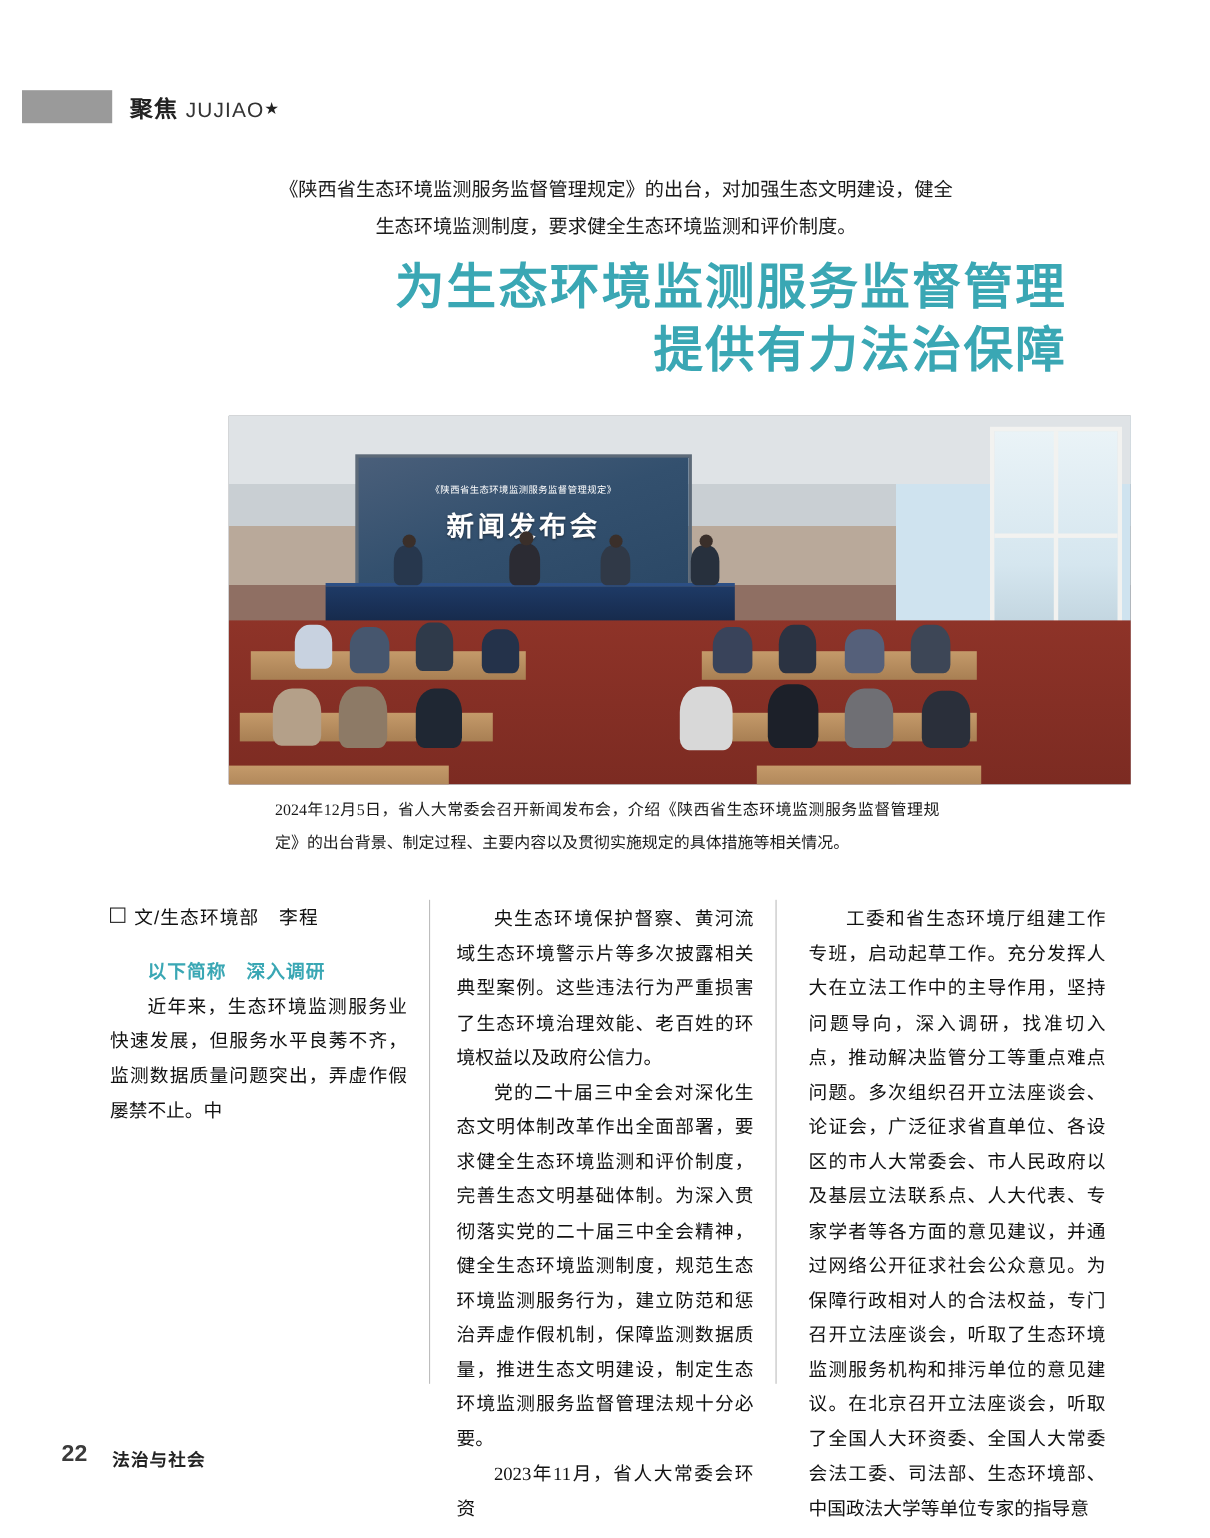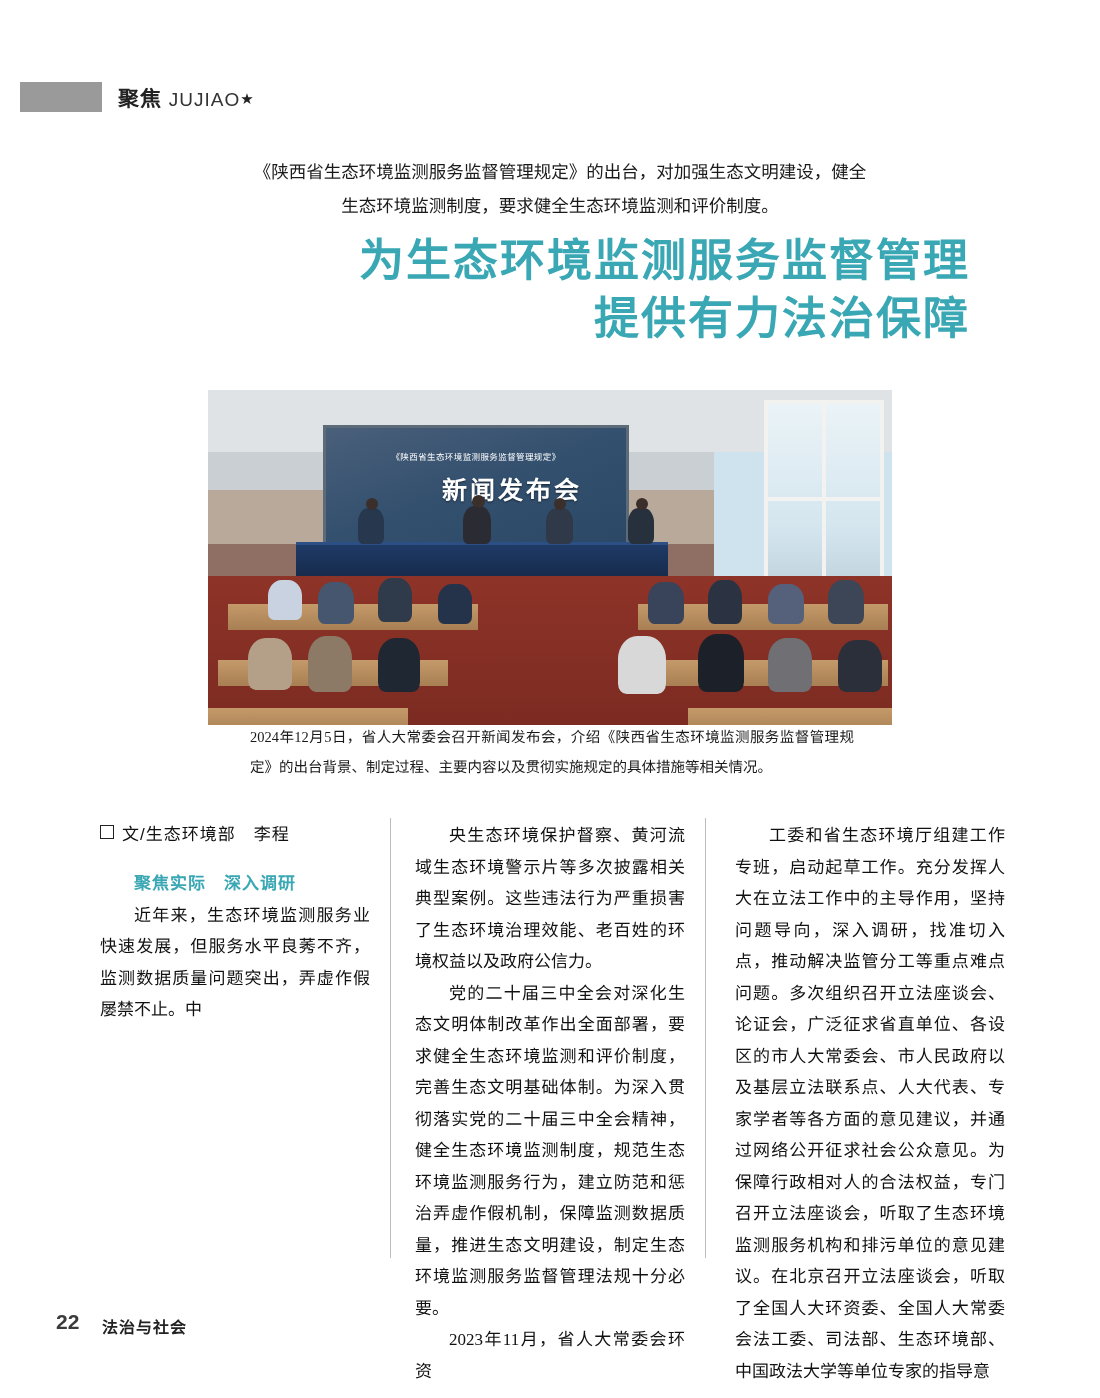--- a/index.html
+++ b/index.html
@@ -80,25 +80,24 @@
     font-size: 45px;
     line-height: 58px;
     letter-spacing: 2px;
   }
 
   
   .photo-wrap {
     position: absolute;
     top: 378px;
     left: 208px;
-    width: 684px;
+    width: 820px;
     height: 335px;
     overflow: hidden;
     background: #2b2f3a;
-    margin-top: 12px;
   }
   .photo {
     position: absolute;
     inset: 0;
     background:
       
       linear-gradient(to bottom, #dfe3e6 0 62px, rgba(0,0,0,0) 62px),
       
       linear-gradient(to right, rgba(0,0,0,0) 0 74%, #cfe3ef 74% 100%),
       
@@ -126,21 +125,20 @@
   .screen .s-line2 {
     position: absolute;
     top: 42px; left: 0; width: 100%;
     text-align: center;
     color: #fff;
     font-size: 25px;
     font-weight: bold;
     font-family: "Liberation Serif", "DejaVu Serif", serif;
     letter-spacing: 3px;
     text-shadow: 0 1px 2px rgba(0,0,0,.5);
-    padding-left: 36px;
   }
   
   .window {
     position: absolute;
     top: 10px;
     right: 8px;
     width: 120px;
     height: 210px;
     background:
       linear-gradient(to bottom, #eaf3f7, #d5e6ef 60%, #b9cdd8);
@@ -363,21 +361,21 @@
 <div class="caption">2024年12月5日，省人大常委会召开新闻发布会，介绍《陕西省生态环境监测服务监督管理规定》的出台背景、制定过程、主要内容以及贯彻实施规定的具体措施等相关情况。</div>
 
 <div class="byline">
   <span class="box"></span><span>文/生态环境部　李程</span>
 </div>
 
 <div class="vrule vrule1"></div>
 <div class="vrule vrule2"></div>
 
 <div class="col col1">
-  <p class="subhead">聚焦实际　深入调研</p>
+  <p class="subhead">以下简称　深入调研</p>
   <p>近年来，生态环境监测服务业快速发展，但服务水平良莠不齐，监测数据质量问题突出，弄虚作假屡禁不止。中</p>
 </div>
 
 <div class="col col2">
   <p>央生态环境保护督察、黄河流域生态环境警示片等多次披露相关典型案例。这些违法行为严重损害了生态环境治理效能、老百姓的环境权益以及政府公信力。</p>
   <p>党的二十届三中全会对深化生态文明体制改革作出全面部署，要求健全生态环境监测和评价制度，完善生态文明基础体制。为深入贯彻落实党的二十届三中全会精神，健全生态环境监测制度，规范生态环境监测服务行为，建立防范和惩治弄虚作假机制，保障监测数据质量，推进生态文明建设，制定生态环境监测服务监督管理法规十分必要。</p>
   <p>2023年11月，省人大常委会环资</p>
 </div>
 
 <div class="col col3">

